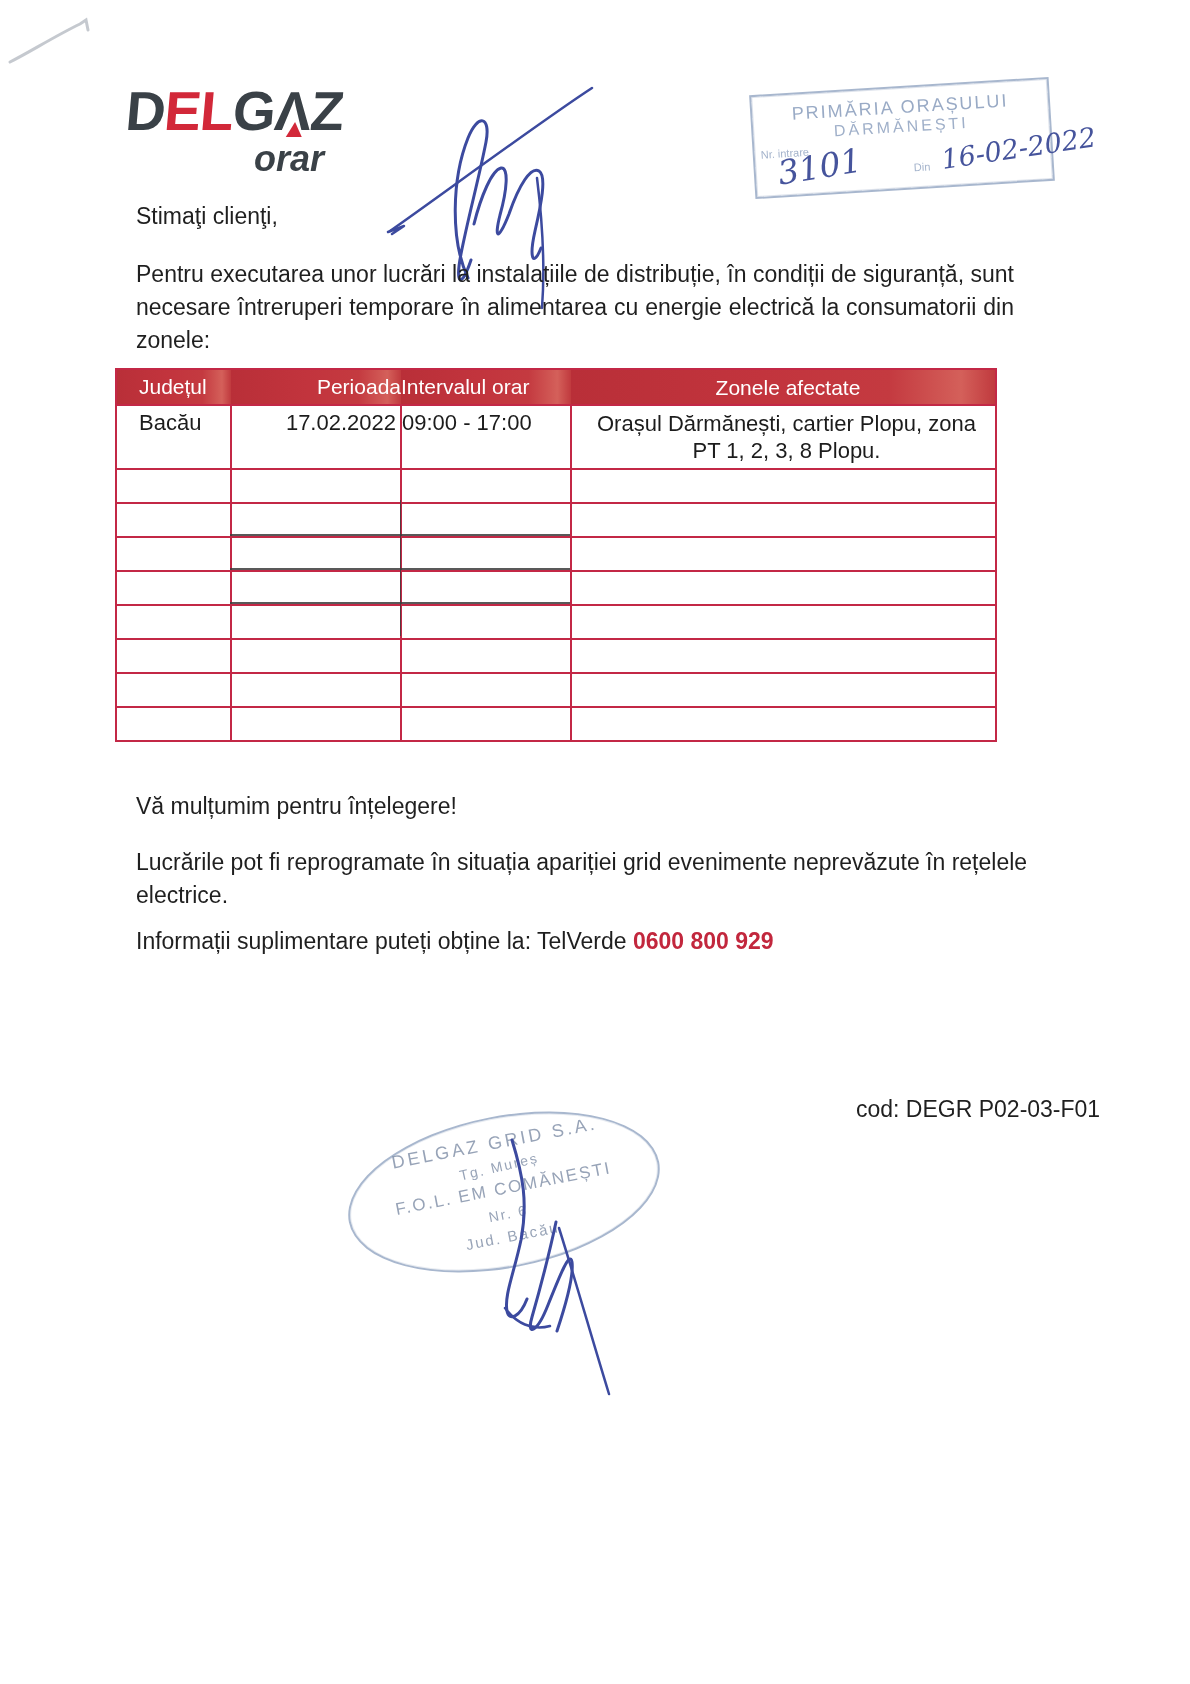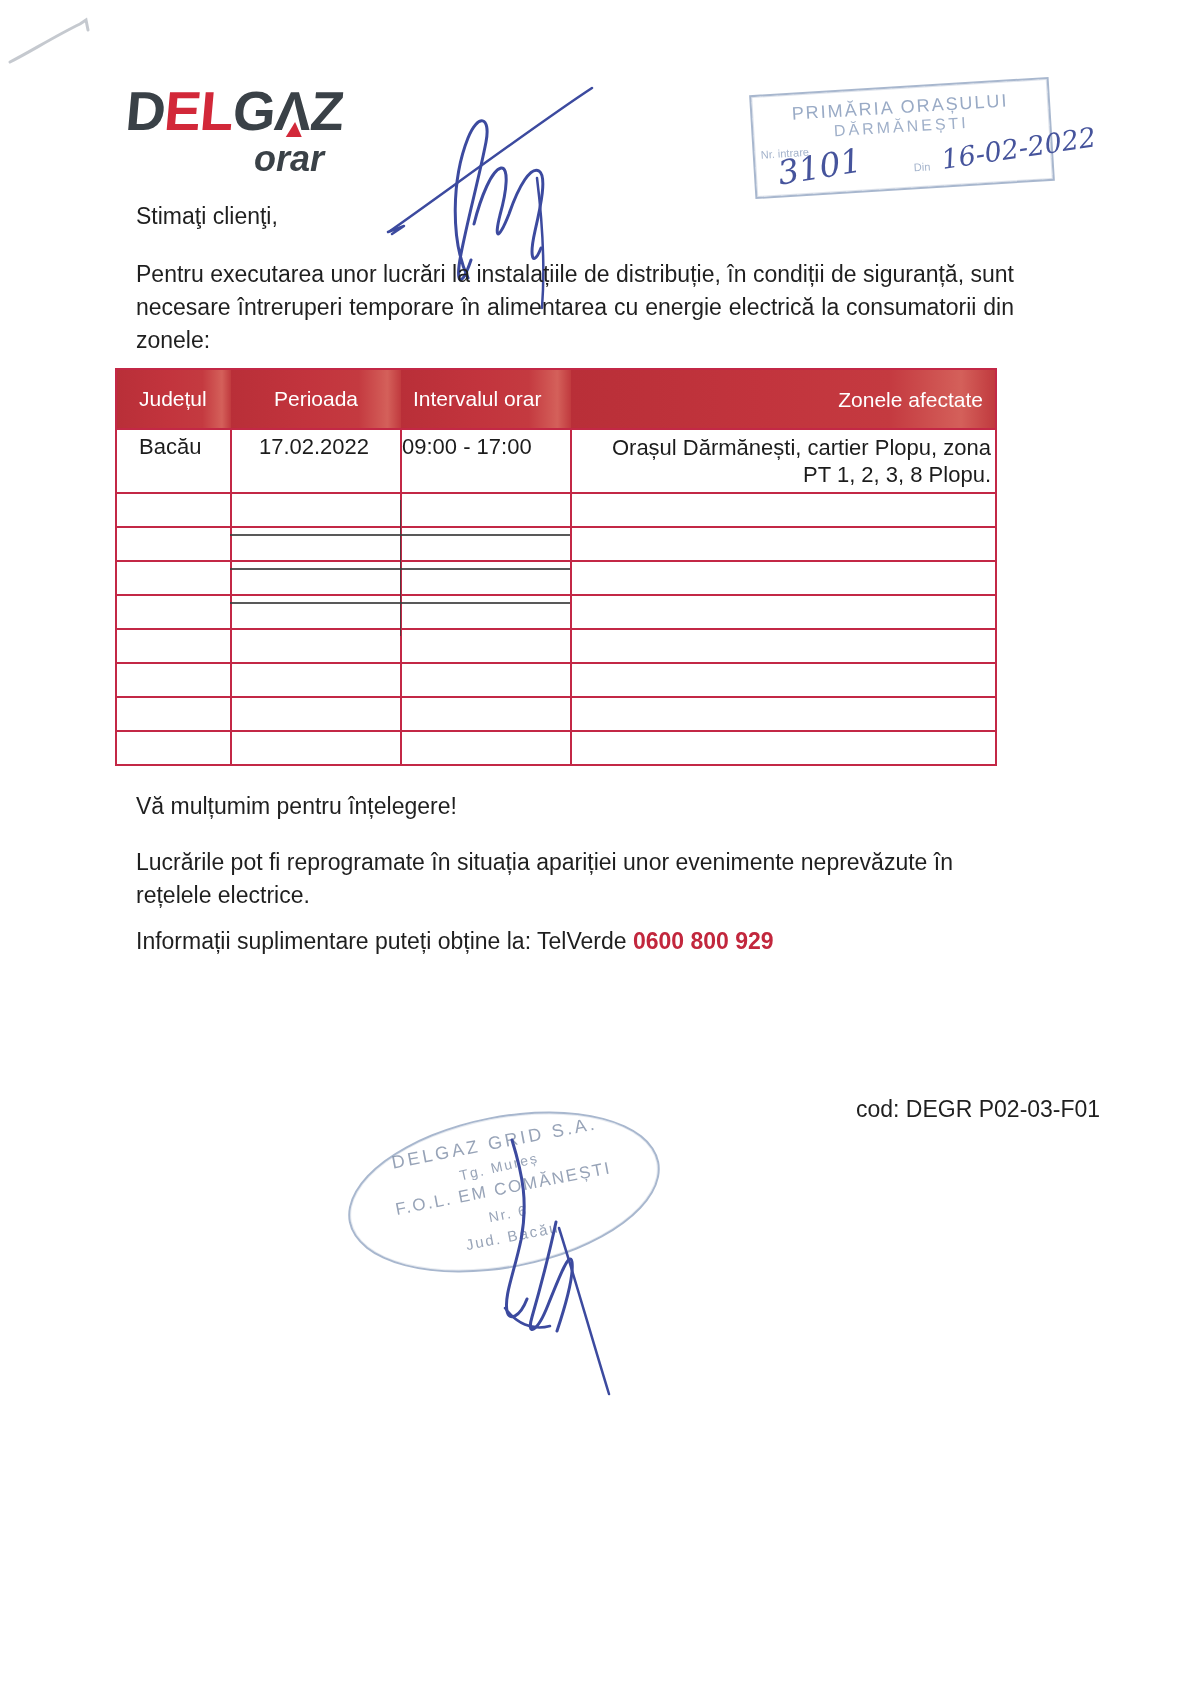--- a/index.html
+++ b/index.html
@@ -56,30 +56,30 @@
   .intro{left:136px;top:258px;width:878px;font-size:23px;line-height:33px;text-align:justify;}
 
   
   table.outage{
     position:absolute;left:115px;top:368px;width:880px;
     border-collapse:collapse;table-layout:fixed;
     border:2px solid var(--border-red);
   }
   table.outage thead th{
     background:linear-gradient(90deg,#b92f38 0%,#c2343d 45%,#c43a40 75%,#d4605a 92%,#c03a3e 100%);
-    color:#fff;font-size:21px;font-weight:400;height:34px;padding:12px;border:none;
+    color:#fff;font-size:21px;font-weight:400;height:34px;padding:0;border:none;
   }
   table.outage td{
     border:2px solid var(--border-red);
     font-size:22px;color:#1c1c1c;vertical-align:top;padding:4px 4px 0 0;
   }
   .c1{text-align:left;padding-left:22px !important;}
-  .c2{text-align:center;}
+  .c2{text-align:right;}
   .c3{text-align:left;}
-  .c4{text-align:right;padding-left:10px !important;line-height:27px;}
+  .c4{text-align:center;padding-left:10px !important;line-height:27px;}
   tr.data-row td{height:58px;margin-top:24px;}
   tr.empty-row td{height:28px;}
   td.judet{color:#b52b3c;}
 
   
   .artifact-grid{left:230px;top:500px;width:340px;height:136px;pointer-events:none;}
   .artifact-grid .h{position:absolute;left:0;width:100%;height:0;border-top:2px solid #3c3c3c;opacity:.85;}
   .artifact-grid .v{position:absolute;left:170px;top:0;height:100%;width:0;border-left:1.5px solid #3c3c3c;opacity:.8;}
 
   
@@ -216,21 +216,21 @@
 </table>
 
 <div class="abs artifact-grid">
   <div class="h" style="top:34px"></div>
   <div class="h" style="top:68px"></div>
   <div class="h" style="top:102px"></div>
   <div class="v"></div>
 </div>
 
 <div class="abs thanks">Vă mulțumim pentru înțelegere!</div>
-<div class="abs note">Lucrările pot fi reprogramate în situația apariției unor evenimente neprevăzute în  rețelele electrice.</div>
+<div class="abs note">Lucrările pot fi reprogramate în situația apariției grid evenimente neprevăzute în  rețelele electrice.</div>
 <div class="abs info"><span>Informații suplimentare puteți obține la: TelVerde </span><b>0600 800 929</b></div>
 <div class="abs code">cod: DEGR P02-03-F01</div>
 
 <div class="abs oval-stamp">
   <div class="oval-border"></div>
   <div class="line os1">DELGAZ GRID S.A.</div>
   <div class="line os2">Tg. Mureș</div>
   <div class="line os3">F.O.L. EM COMĂNEȘTI</div>
   <div class="line os4">Nr. 6</div>
   <div class="line os5">Jud. Bacău</div>

